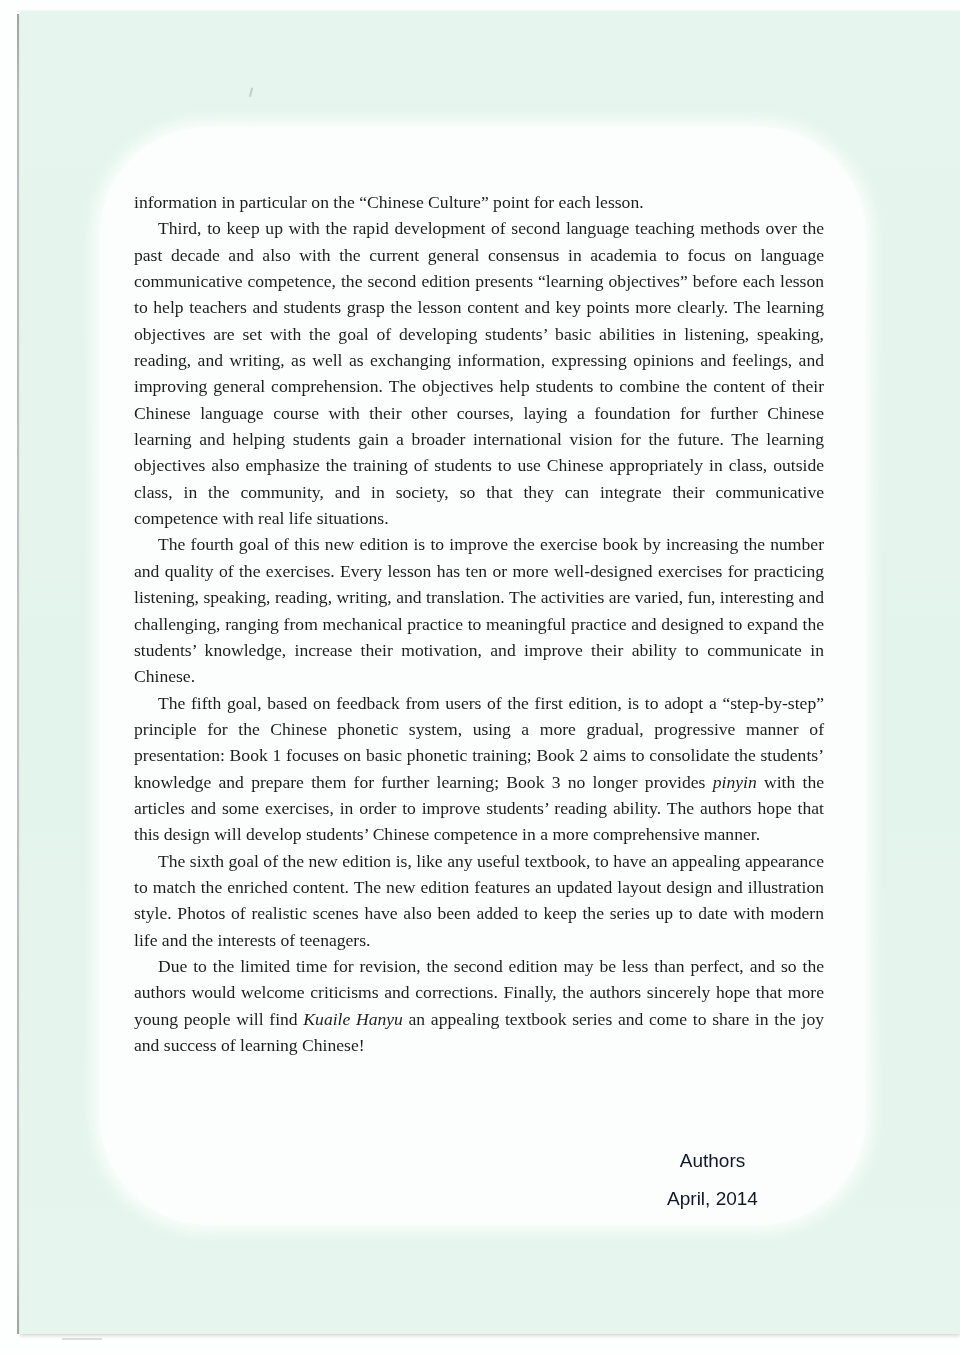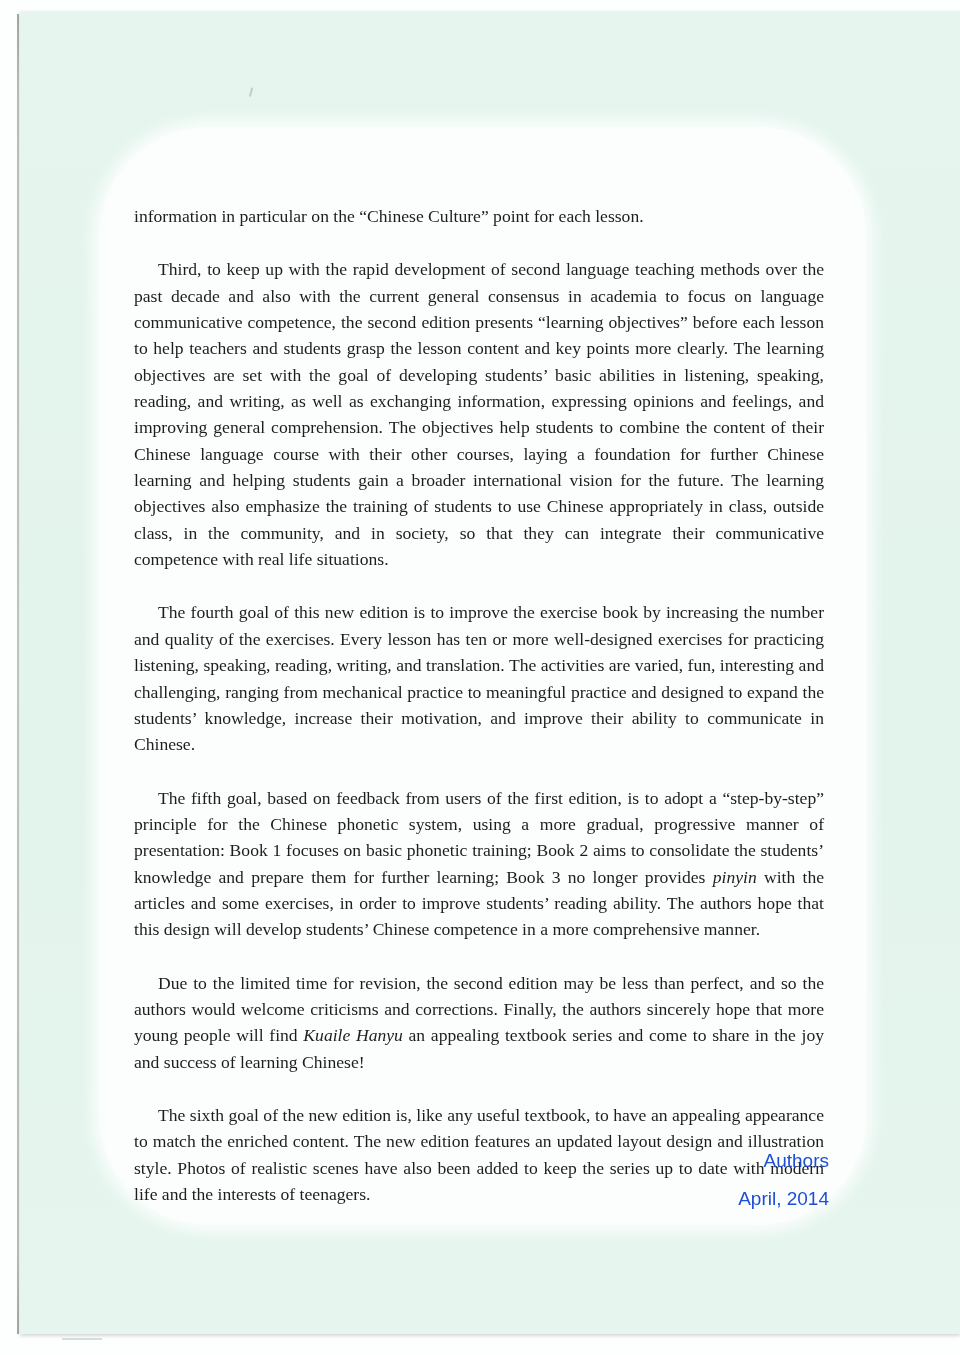--- a/index.html
+++ b/index.html
@@ -35,40 +35,40 @@
     position: absolute;
     left: 100px; top: 127px;
     width: 766px; height: 1098px;
     background: #fcfefd;
     border-radius: 108px;
     box-shadow: 0 0 14px 7px rgba(252,254,253,0.9);
   }
   
   .text-block {
     position: absolute;
-    left: 134px; top: 203px;
+    left: 134px; top: 189px;
     width: 690px;
     font-family: "Liberation Serif", serif;
     font-size: 17.6px;
     line-height: 26.35px;
     color: #1d1d1d;
     text-align: justify;
   }
   .para { margin: 0; }
-  .para.indent { text-indent: 24px; margin-top: 27px; }
+  .para.indent { text-indent: 24px; }
   .para i { }
   
   .signature {
     position: absolute;
-    left: 664px; top: 1150px;
+    left: 630px; top: 1150px;
     width: 165px;
-    text-align: right;
+    text-align: center;
     font-family: "Liberation Sans", sans-serif;
     font-size: 19px;
-    color: #1d4ed8;
+    color: #0f172a;
   }
   .sig-line2 { margin-top: 16px; }
   
   .speck {
     position: absolute;
     left: 250px; top: 88px;
     width: 3px; height: 9px;
     border-left: 2px solid #9fb0aa;
     transform: rotate(14deg);
     opacity: 0.55;
@@ -88,22 +88,22 @@
   <div class="green-page"></div>
   <div class="spine-line"></div>
   <div class="speck"></div>
   <div class="panel"></div>
 
   <div class="text-block" id="paragraphs">
       <p class="para"><span>information in particular on the “Chinese Culture” point for each lesson.</span></p>
       <p class="para indent"><span>Third, to keep up with the rapid development of second language teaching methods over the past decade and also with the current general consensus in academia to focus on language communicative competence, the second edition presents “learning objectives” before each lesson to help teachers and students grasp the lesson content and key points more clearly. The learning objectives are set with the goal of developing students’ basic abilities in listening, speaking, reading, and writing, as well as exchanging information, expressing opinions and feelings, and improving general comprehension. The objectives help students to combine the content of their Chinese language course with their other courses, laying a foundation for further Chinese learning and helping students gain a broader international vision for the future. The learning objectives also emphasize the training of students to use Chinese appropriately in class, outside class, in the community, and in society, so that they can integrate their communicative competence with real life situations.</span></p>
       <p class="para indent"><span>The fourth goal of this new edition is to improve the exercise book by increasing the number and quality of the exercises. Every lesson has ten or more well-designed exercises for practicing listening, speaking, reading, writing, and translation. The activities are varied, fun, interesting and challenging, ranging from mechanical practice to meaningful practice and designed to expand the students’ knowledge, increase their motivation, and improve their ability to communicate in Chinese.</span></p>
       <p class="para indent"><span>The fifth goal, based on feedback from users of the first edition, is to adopt a “step-by-step” principle for the Chinese phonetic system, using a more gradual, progressive manner of presentation: Book 1 focuses on basic phonetic training; Book 2 aims to consolidate the students’ knowledge and prepare them for further learning; Book 3 no longer provides </span><i>pinyin</i><span> with the articles and some exercises, in order to improve students’ reading ability. The authors hope that this design will develop students’ Chinese competence in a more comprehensive manner.</span></p>
+      <p class="para indent"><span>The sixth goal of the new edition is, like any useful textbook, to have an appealing appearance to match the enriched content. The new edition features an updated layout design and illustration style. Photos of realistic scenes have also been added to keep the series up to date with modern life and the interests of teenagers.</span></p>
       <p class="para indent"><span>Due to the limited time for revision, the second edition may be less than perfect, and so the authors would welcome criticisms and corrections. Finally, the authors sincerely hope that more young people will find </span><i>Kuaile Hanyu</i><span> an appealing textbook series and come to share in the joy and success of learning Chinese!</span></p>
-      <p class="para indent"><span>The sixth goal of the new edition is, like any useful textbook, to have an appealing appearance to match the enriched content. The new edition features an updated layout design and illustration style. Photos of realistic scenes have also been added to keep the series up to date with modern life and the interests of teenagers.</span></p>
     </div>
 
   <div class="signature">
     <div class="sig-line1">Authors</div>
     <div class="sig-line2">April, 2014</div>
   </div>
 
   <div class="bottom-dash"></div>
 </div>
 

